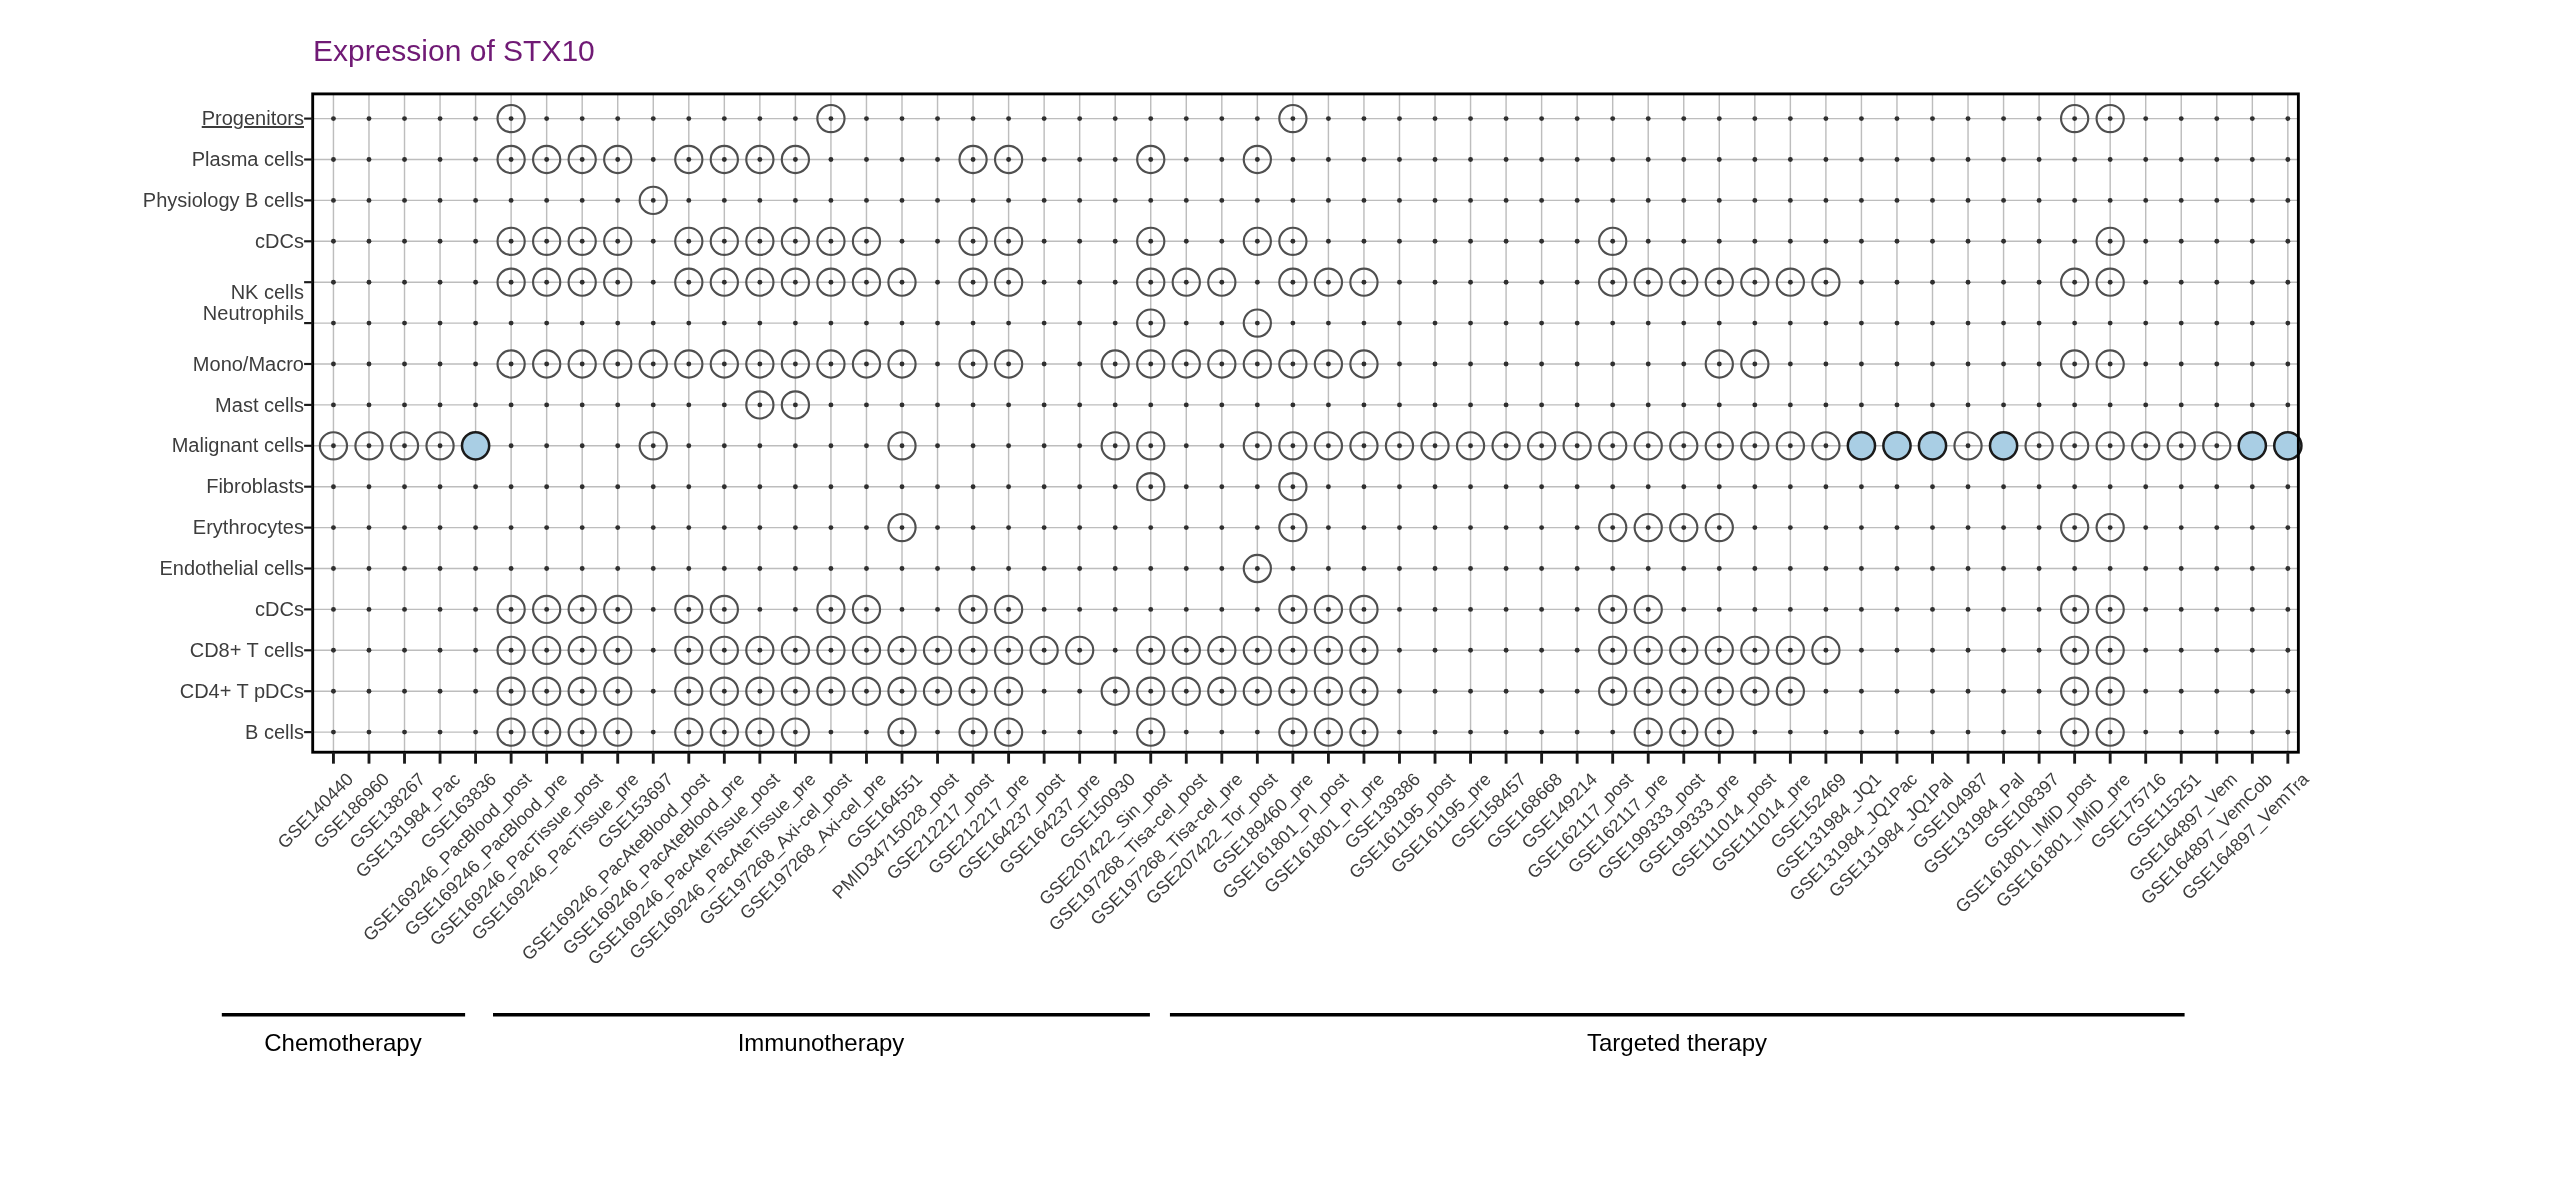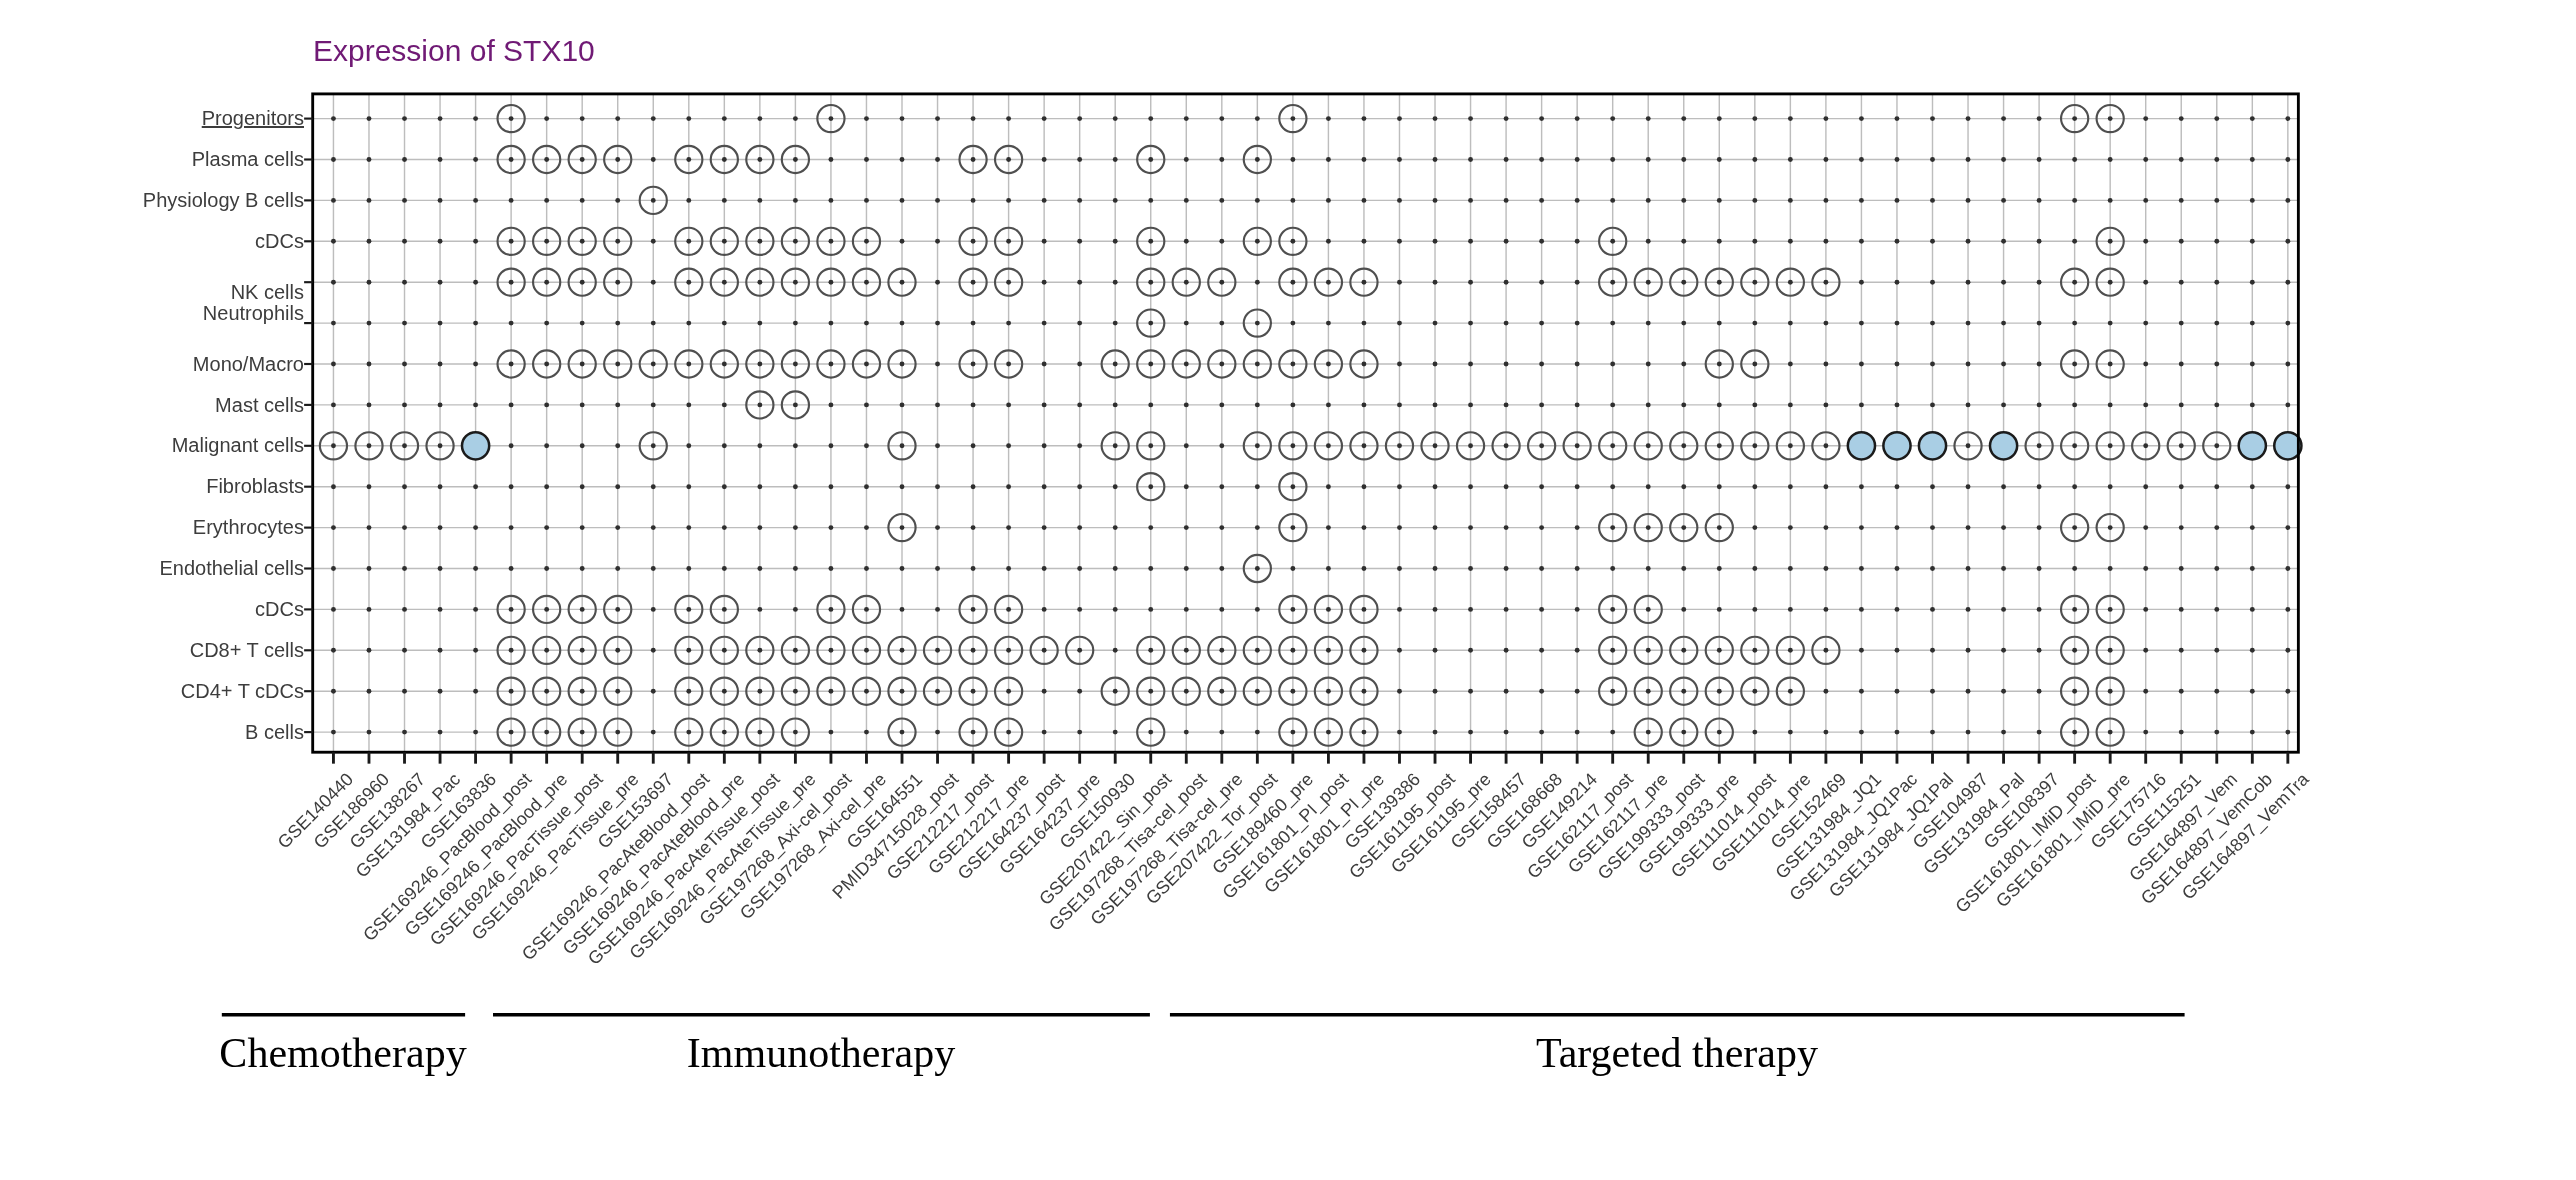--- a/index.html
+++ b/index.html
@@ -11,21 +11,21 @@
   .xlab{position:absolute;font-size:18px;color:#3d3d3d;white-space:nowrap;
         transform-origin:100% 0;transform:rotate(-45deg);}
   #legend{position:absolute;left:2316px;top:335px;}
   #legend-title{font-size:26px;color:#101010;margin-bottom:18.6px;}
   .legend-item{display:flex;align-items:center;margin-bottom:7.2px;}
   .legend-key{width:37px;height:37px;background:#f5f5f5;border-radius:2.9px;
               display:flex;align-items:center;justify-content:center;margin-right:13px;}
   .legend-glyph{width:18.6px;height:18.6px;border-radius:50%;box-sizing:border-box;}
   .legend-label{font-size:21.5px;color:#1a1a1a;}
   .group-label{position:absolute;top:1029px;transform:translateX(-50%);
-               font-family:Liberation Serif, serif;font-size:42px;color:#000;white-space:nowrap;}
+               font-family:Liberation Sans, sans-serif;font-size:24px;color:#000;white-space:nowrap;}
 </style>
 </head>
 <body>
 
 <div id="stage">
   <div id="plot-title">Expression of STX10</div>
 
   <svg id="panel-svg" width="2576" height="1181" viewBox="0 0 3600 1650">
       <line x1="466" y1="131" x2="466" y2="1051" stroke="#bdbdbd" stroke-width="2"></line>
       <line x1="515.66" y1="131" x2="515.66" y2="1051" stroke="#bdbdbd" stroke-width="2"></line>
@@ -1323,21 +1323,21 @@
       <div class="ylab" style="right: 2272px; top: 280px; text-align: right;">NK cells</div>
       <div class="ylab" style="right: 2272px; top: 301px;">Neutrophils</div>
       <div class="ylab" style="right: 2272px; top: 352px;">Mono/Macro</div>
       <div class="ylab" style="right: 2272px; top: 393px;">Mast cells</div>
       <div class="ylab" style="right: 2272px; top: 433px;">Malignant cells</div>
       <div class="ylab" style="right: 2272px; top: 474px;">Fibroblasts</div>
       <div class="ylab" style="right: 2272px; top: 515px; margin-left: 39px;">Erythrocytes</div>
       <div class="ylab" style="right: 2272px; top: 556px;">Endothelial cells</div>
       <div class="ylab" style="right: 2272px; top: 597px;">cDCs</div>
       <div class="ylab" style="right: 2272px; top: 638px;">CD8+ T cells</div>
-      <div class="ylab" style="right: 2272px; top: 679px;">CD4+ T cDCs</div>
+      <div class="ylab" style="right: 2272px; top: 679px;">CD4+ T pDCs</div>
       <div class="ylab" style="right: 2272px; top: 720px;">B cells</div>
     </div>
   <div id="xlabs">
       <div class="xlab" style="right: 2233px; top: 769px;">GSE140440</div>
       <div class="xlab" style="right: 2197px; top: 769px;">GSE186960</div>
       <div class="xlab" style="right: 2161px; top: 769px;">GSE138267</div>
       <div class="xlab" style="right: 2126px; top: 769px;">GSE131984_Pac</div>
       <div class="xlab" style="right: 2090px; top: 769px;">GSE163836</div>
       <div class="xlab" style="right: 2055px; top: 769px;">GSE169246_PacBlood_post</div>
       <div class="xlab" style="right: 2019px; top: 769px;">GSE169246_PacBlood_pre</div>

